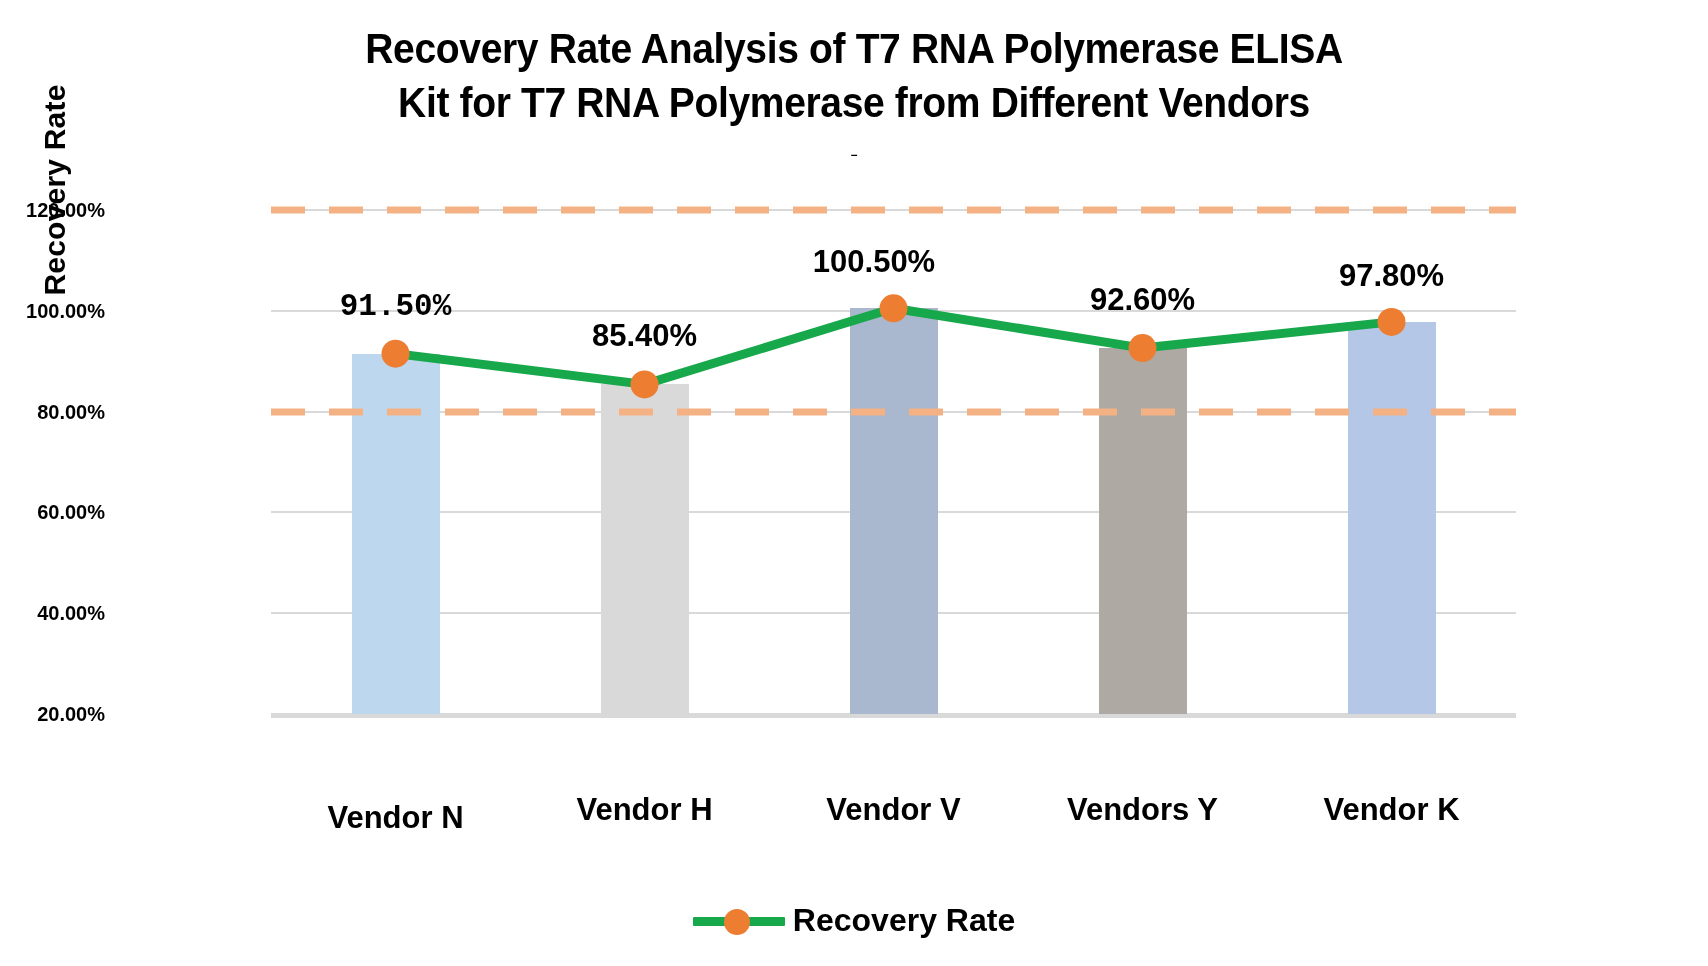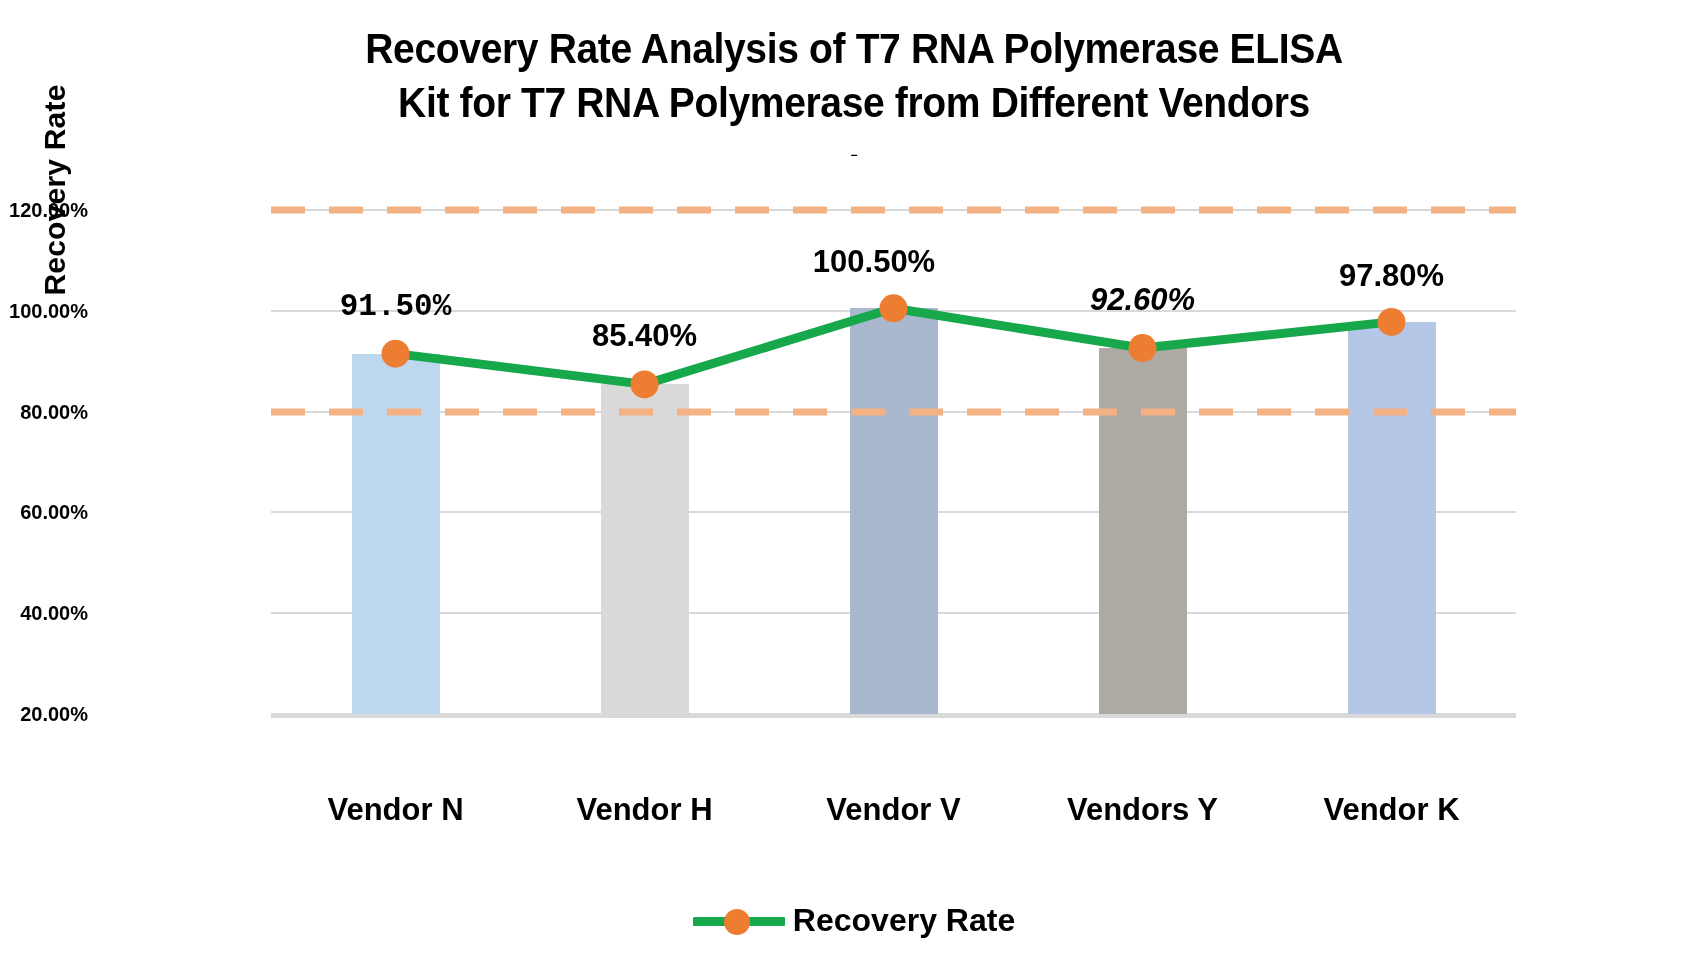--- a/index.html
+++ b/index.html
@@ -13,20 +13,21 @@
     font-family: "Liberation Sans", sans-serif;
     overflow: hidden;
     position: relative;
   }
 
   #chart-root {
     position: absolute;
     left: 0; top: 0;
     width: 1544px;
     height: 966px;
+    padding-left: 17px;
   }
 
   
   .title-block {
     position: absolute;
     left: 0;
     top: 22px;
     width: 1708px;
     text-align: center;
   }
@@ -244,27 +245,27 @@
         <circle cx="124.5" cy="143.64000000000004" r="14" fill="#ED7D31"></circle>
         <circle cx="373.5" cy="174.38400000000001" r="14" fill="#ED7D31"></circle>
         <circle cx="622.5" cy="98.27999999999997" r="14" fill="#ED7D31"></circle>
         <circle cx="871.5" cy="138.096" r="14" fill="#ED7D31"></circle>
         <circle cx="1120.5" cy="111.88799999999998" r="14" fill="#ED7D31"></circle>
       </svg>
     <div id="dlabels">
         <div class="dlabel" style="left: 124.5px; top: 114px; font-family: Liberation Mono, monospace;">91.50%</div>
         <div class="dlabel" style="left: 373.5px; top: 144.384px;">85.40%</div>
         <div class="dlabel" style="left: 603px; top: 70.28px;">100.50%</div>
-        <div class="dlabel" style="left: 871.5px; top: 108.096px; font-style: italic;">92.60%</div>
+        <div class="dlabel" style="left: 871.5px; top: 108.096px;">92.60%</div>
         <div class="dlabel" style="left: 1120.5px; top: 83.888px;">97.80%</div>
       </div>
   </div>
 
   <div id="xticks">
-      <div class="xtick" style="left: 395.5px;">Vendor N</div>
+      <div class="xtick" style="left: 395.5px; margin-top: 8px;">Vendor N</div>
       <div class="xtick" style="left: 644.5px;">Vendor H</div>
       <div class="xtick" style="left: 893.5px;">Vendor V</div>
       <div class="xtick" style="left: 1142.5px;">Vendors Y</div>
       <div class="xtick" style="left: 1391.5px;">Vendor K</div>
     </div>
 
   <div class="legend">
     <div class="legend-item">
       <span class="legend-swatch">
         <span class="lg-line"></span>

